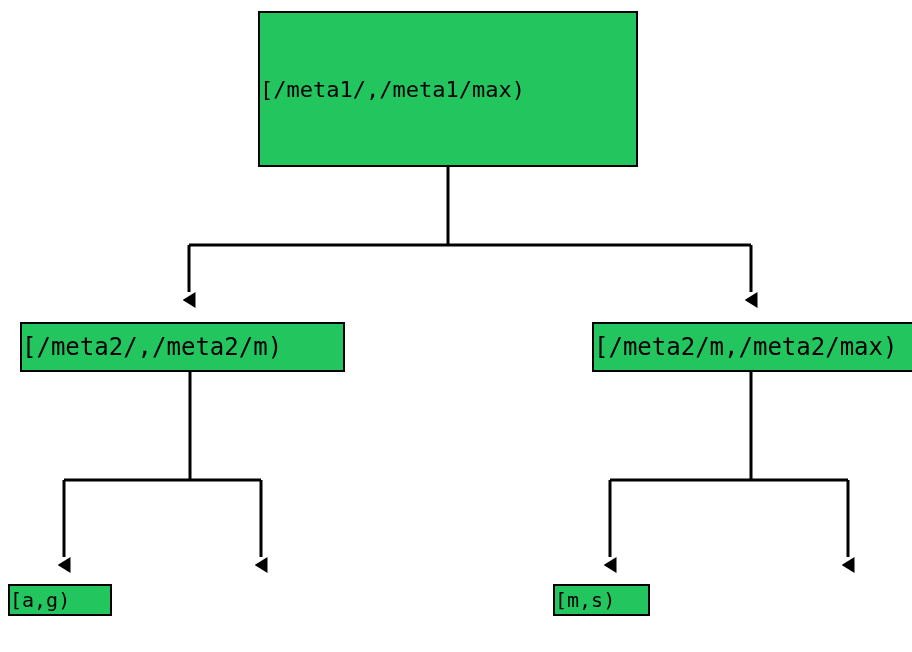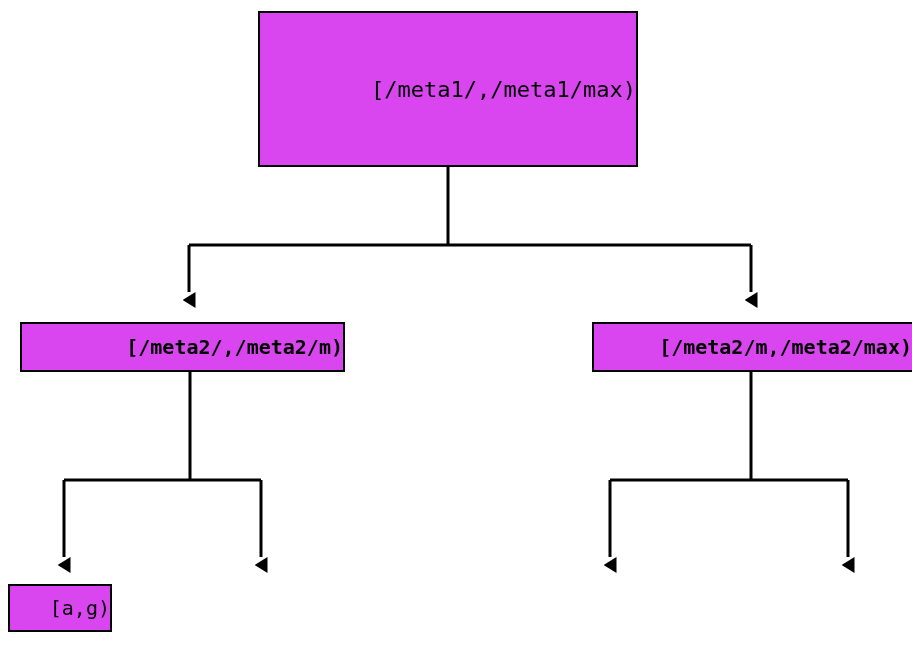--- a/index.html
+++ b/index.html
@@ -19,24 +19,24 @@
     position: absolute;
     left: 0;
     top: 0;
     width: 912px;
     height: 652px;
   }
   .node {
     position: absolute;
     box-sizing: border-box;
     border: 2px solid #000000;
-    background: #d946ef;
+    background: #22c55e;
     display: flex;
     align-items: center;
-    justify-content: flex-end;
+    justify-content: flex-start;
     color: #000000;
     white-space: nowrap;
     z-index: 2;
   }
   .node-label {
     font-family: "DejaVu Sans Mono", "Liberation Mono", monospace;
     color: #000000;
   }
   .node-root {
     left: 258px;
@@ -51,25 +51,24 @@
     width: 325px;
     height: 50px;
   }
   .node-mid-right {
     left: 592px;
     top: 322px;
     width: 322px;
     height: 50px;
   }
   .node-mid-left .node-label,
-  .node-mid-right .node-label { font-size: 20px; font-weight: bold; }
+  .node-mid-right .node-label { font-size: 24px; }
   .node-leaf {
     top: 584px;
-    height: 48px;
-    padding-left: 7px;
+    height: 32px;
   }
   .node-leaf .node-label { font-size: 20px; }
   .leaf-ag   { left: 8px;   width: 104px; }
   .leaf-gm   { left: 205px; width: 97px;  }
   .leaf-ms   { left: 553px; width: 97px;  }
   .leaf-smax { left: 777px; width: 121px; }
 </style>
 </head>
 <body>
 
@@ -114,15 +113,18 @@
 
   <div class="node node-mid-right">
     <span class="node-label">[/meta2/m,/meta2/max)</span>
   </div>
 
   <div class="node node-leaf leaf-ag">
     <span class="node-label">[a,g)</span>
   </div>
 
 
+  <div class="node node-leaf leaf-ms">
+    <span class="node-label">[m,s)</span>
+  </div>
 
 
 </div>
 
 </body></html>

